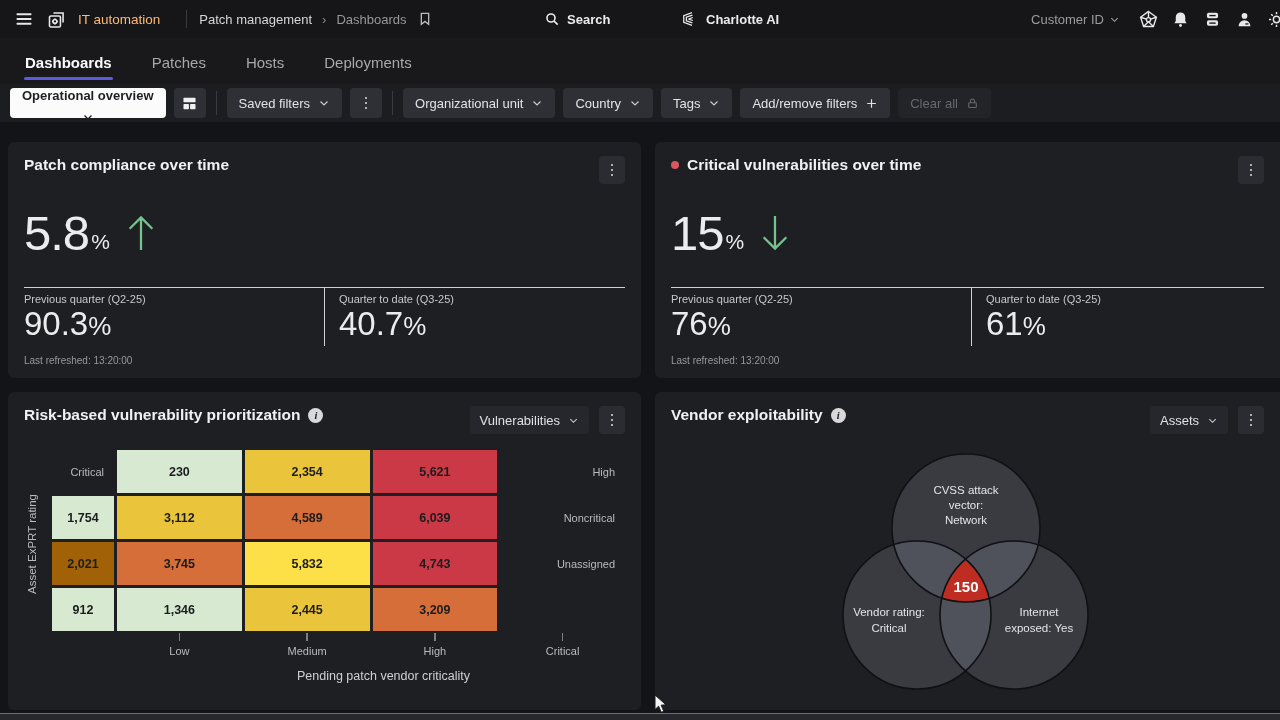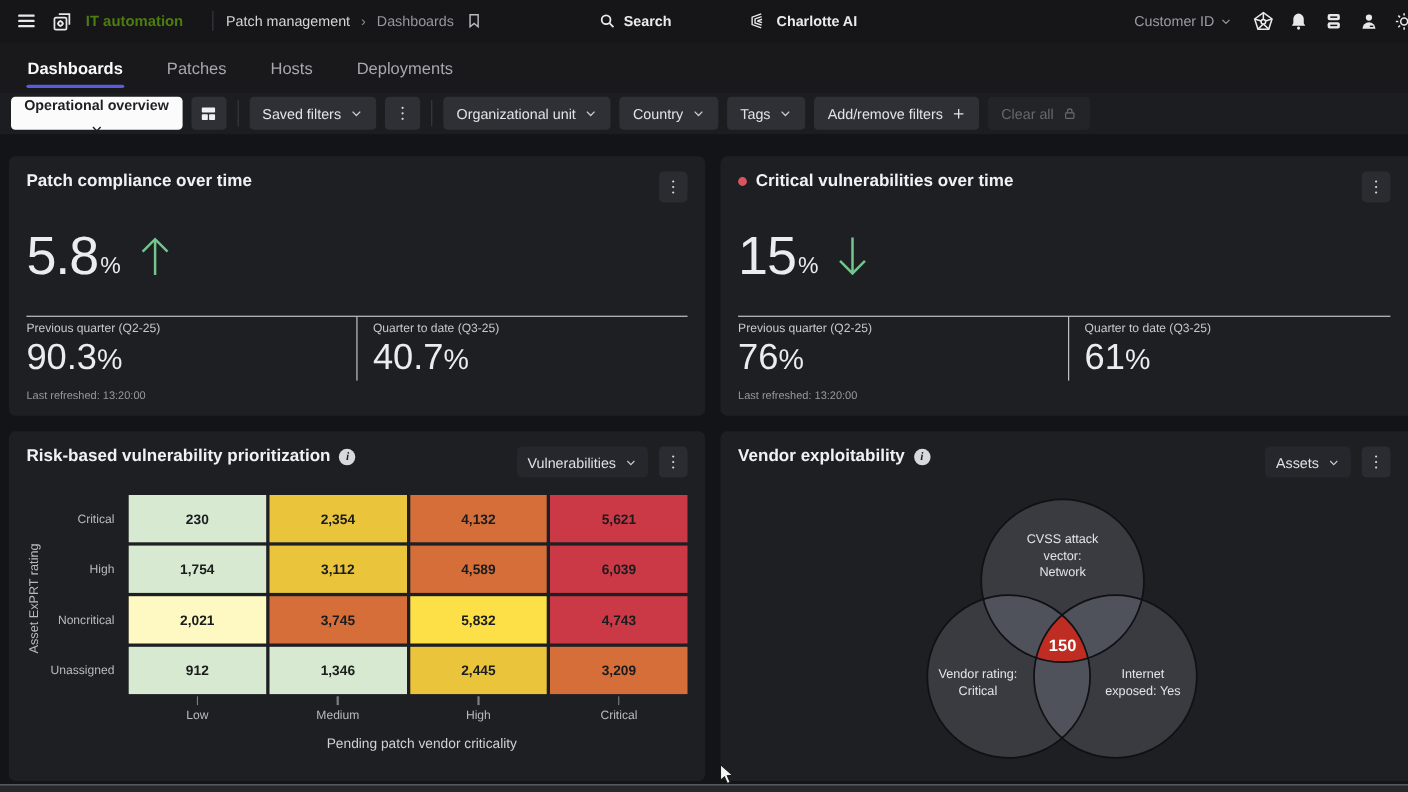--- a/index.html
+++ b/index.html
@@ -4,21 +4,21 @@
 <style>
   *{box-sizing:border-box;margin:0;padding:0;}
   html,body{width:1280px;height:720px;overflow:hidden;}
   body{font-family:"Liberation Sans","DejaVu Sans",sans-serif;background:#131417;color:#e8e8ea;position:relative;}
   svg{display:block;}
   button{font-family:inherit;border:none;background:none;color:inherit;cursor:pointer;}
 
   
   .topbar{height:38px;background:#161618;display:flex;align-items:center;padding:0 0 0 8px;position:relative;overflow:hidden;}
   .topbar .icon-btn{display:flex;align-items:center;justify-content:center;width:32px;height:32px;color:#e8e8ea;}
-  .app-title{font-size:13.5px;font-weight:700;color:#4d7c0f;margin:0 14px 0 6px;}
+  .app-title{font-size:13.5px;font-weight:400;color:#fdba74;margin:0 14px 0 6px;}
   .vdiv{width:1px;height:18px;background:#3a3b40;margin:0 12px;}
   .crumb{font-size:13px;color:#d6d6d9;}
   .crumb.current{color:#97989d;}
   .crumb-sep{color:#8a8b90;margin:0 10px;font-size:13px;}
   .search-group{position:absolute;left:544px;display:flex;align-items:center;gap:7px;font-size:13px;font-weight:600;color:#eceaed;cursor:pointer;}
   .charlotte-group{position:absolute;left:680px;display:flex;align-items:center;gap:8px;font-size:13px;font-weight:700;color:#eceaed;cursor:pointer;}
   .topbar-right{position:absolute;right:0;display:flex;align-items:center;height:38px;}
   .customer{display:flex;align-items:center;gap:5px;color:#9b9ca1;font-size:13px;margin-right:12px;cursor:pointer;margin-left:10px;}
   .theme-btn{margin-right:-12px;}
 
@@ -372,29 +372,28 @@
         </button>
       </div>
     </div>
 
     <div class="hm-wrap">
       <span class="hm-ylabel">Asset ExPRT rating</span>
       <div class="hm-grid">
           <div class="hm-rowlabel">Critical</div>
           <div class="hm-cell" style="background: rgb(215, 234, 209);">230</div>
           <div class="hm-cell" style="background: rgb(234, 197, 60);">2,354</div>
-          <div class="hm-cell" style="background: rgb(213, 110, 57);">4,132</div>
           <div class="hm-cell" style="background: rgb(203, 57, 70);">5,621</div>
           <div class="hm-rowlabel">High</div>
           <div class="hm-cell" style="background: rgb(215, 234, 209);">1,754</div>
           <div class="hm-cell" style="background: rgb(234, 197, 60);">3,112</div>
           <div class="hm-cell" style="background: rgb(213, 110, 57);">4,589</div>
           <div class="hm-cell" style="background: rgb(203, 57, 70);">6,039</div>
           <div class="hm-rowlabel">Noncritical</div>
-          <div class="hm-cell" style="background: #fef9c3;">2,021</div>
+          <div class="hm-cell" style="background: #a16207;">2,021</div>
           <div class="hm-cell" style="background: rgb(213, 110, 57);">3,745</div>
           <div class="hm-cell" style="background: #fde047;">5,832</div>
           <div class="hm-cell" style="background: rgb(203, 57, 70);">4,743</div>
           <div class="hm-rowlabel">Unassigned</div>
           <div class="hm-cell" style="background: rgb(215, 234, 209);">912</div>
           <div class="hm-cell" style="background: rgb(215, 234, 209);">1,346</div>
           <div class="hm-cell" style="background: rgb(234, 197, 60);">2,445</div>
           <div class="hm-cell" style="background: rgb(213, 110, 57);">3,209</div>
         </div>
       <div class="hm-axisrow" style="margin-top:2px;">

